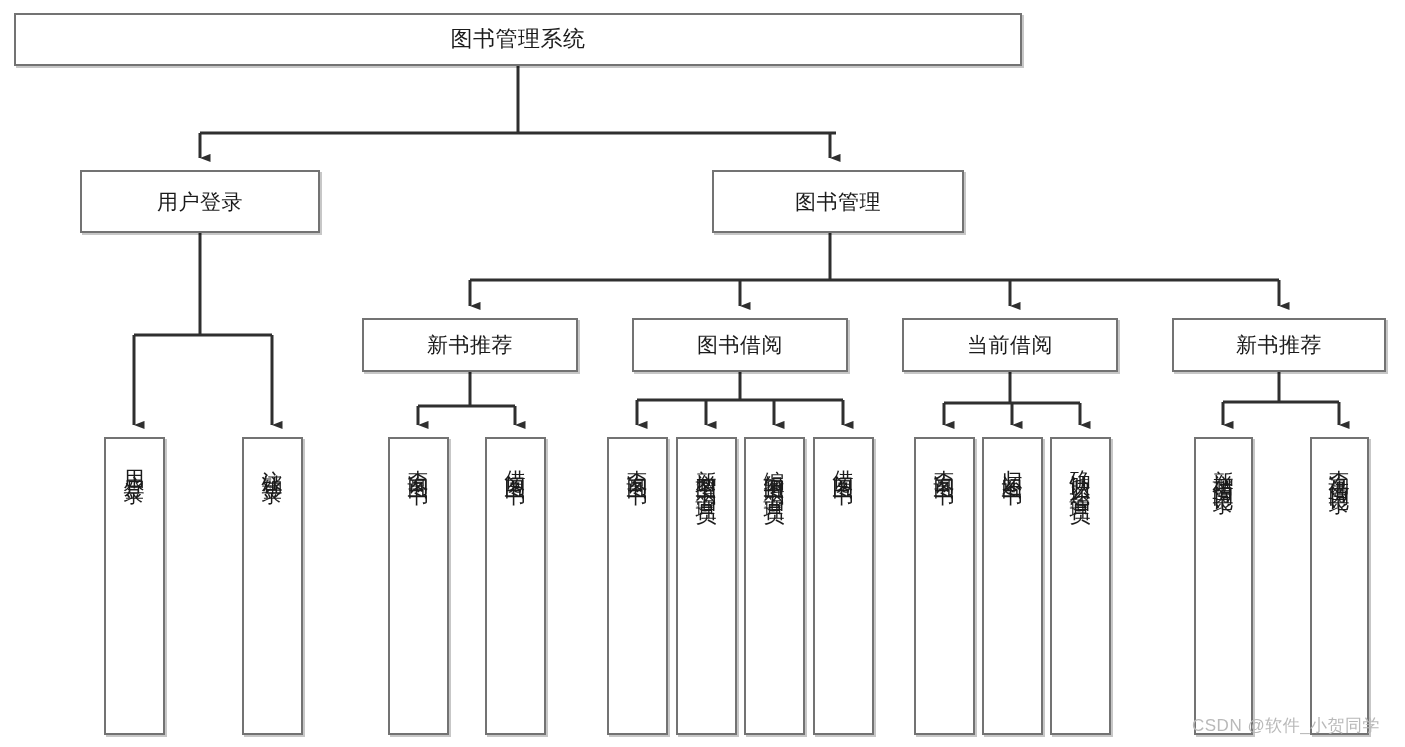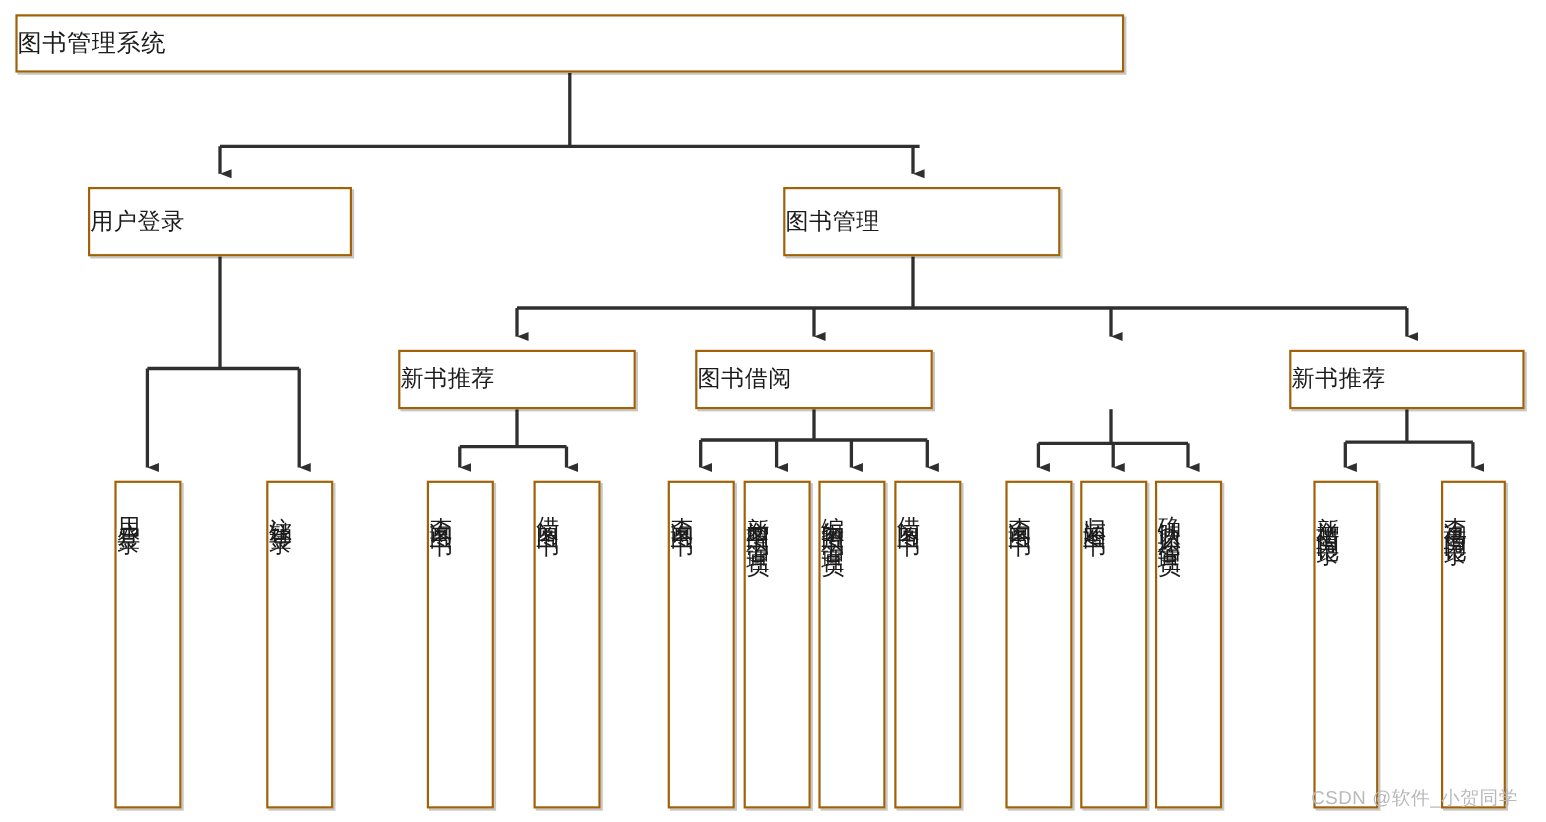--- a/index.html
+++ b/index.html
@@ -20,25 +20,25 @@
     left: 0;
     top: 0;
     width: 1405px;
     height: 747px;
     pointer-events: none;
   }
   .node {
     position: absolute;
     box-sizing: border-box;
     background: #ffffff;
-    border: 2px solid #a16207;
+    border: 2px solid #737373;
     box-shadow: 2px 2px 0 rgba(0,0,0,0.22);
     display: flex;
     align-items: center;
-    justify-content: flex-start;
+    justify-content: center;
     z-index: 3;
   }
   .node .label {
     color: #1b1b1b;
     text-align: center;
     line-height: 1.22;
     letter-spacing: 0.5px;
     white-space: nowrap;
   }
   .node.horiz .label {
@@ -135,20 +135,23 @@
   </div>
 
   <div class="node horiz" style="left:632px; top:318px; width:216px; height:54px;">
     <span class="label">图书借阅</span>
   </div>
 
   <div class="node horiz" style="left:362px; top:318px; width:216px; height:54px;">
     <span class="label">新书推荐</span>
   </div>
 
+  <div class="node horiz" style="left:902px; top:318px; width:216px; height:54px;">
+    <span class="label">当前借阅</span>
+  </div>
 
   <div class="node horiz" style="left:1172px; top:318px; width:214px; height:54px;">
     <span class="label">新书推荐</span>
   </div>
 
   <div class="node vert" style="left:104px; top:437px; width:61px; height:298px;">
     <span class="label">用户登录</span>
   </div>
 
   <div class="node vert" style="left:242px; top:437px; width:61px; height:298px;">

